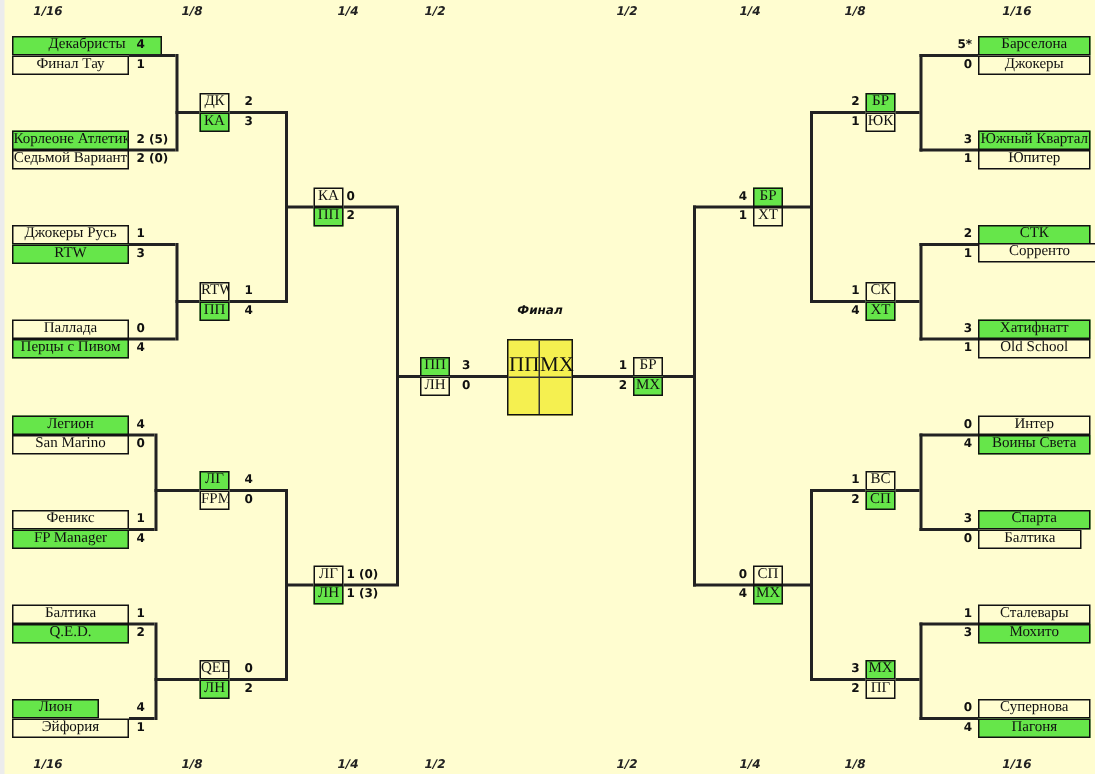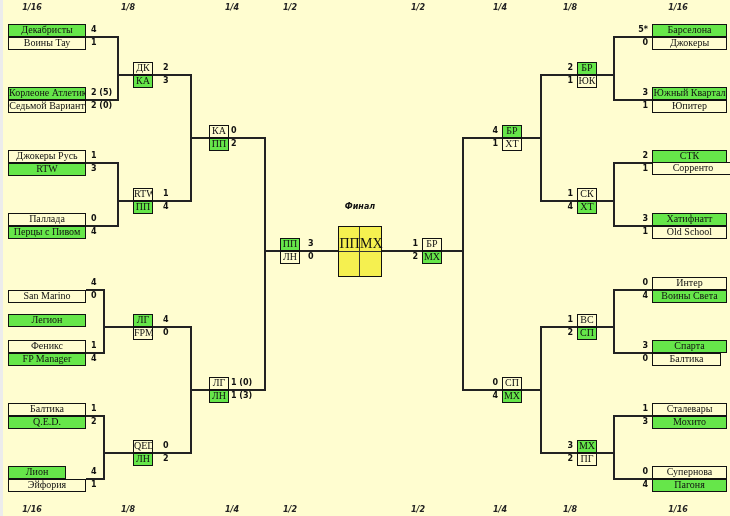--- a/index.html
+++ b/index.html
@@ -40,37 +40,37 @@
     <div class="hdr" style="left: 275px; top: 3px;">1/2</div>
     <div class="hdr" style="left: 275px; top: 505px;">1/2</div>
     <div class="hdr" style="left: 403px; top: 3px;">1/2</div>
     <div class="hdr" style="left: 403px; top: 505px;">1/2</div>
     <div class="hdr" style="left: 485px; top: 3px;">1/4</div>
     <div class="hdr" style="left: 485px; top: 505px;">1/4</div>
     <div class="hdr" style="left: 555px; top: 3px;">1/8</div>
     <div class="hdr" style="left: 555px; top: 505px;">1/8</div>
     <div class="hdr" style="left: 663px; top: 3px;">1/16</div>
     <div class="hdr" style="left: 663px; top: 505px;">1/16</div>
-    <div class="team win" style="left: 8px; top: 24px; width: 78px;">Декабристы</div>
+    <div class="team win" style="left: 8px; top: 24px; width: 100px;">Декабристы</div>
     <div class="score" style="left: 91px; top: 24px;">4</div>
-    <div class="team" style="left: 8px; top: 36.5px; width: 78px;">Воины Тау</div>
+    <div class="team" style="left: 8px; top: 36.5px; width: 78px;">Финал Тау</div>
     <div class="score" style="left: 91px; top: 36.5px;">1</div>
     <div class="team win" style="left: 8px; top: 87px; width: 78px;">Корлеоне Атлетик</div>
     <div class="score" style="left: 91px; top: 87px;">2 (5)</div>
     <div class="team" style="left: 8px; top: 99.5px; width: 78px;">Седьмой Вариант</div>
     <div class="score" style="left: 91px; top: 99.5px;">2 (0)</div>
     <div class="team" style="left: 8px; top: 150px; width: 78px;">Джокеры Русь</div>
     <div class="score" style="left: 91px; top: 150px;">1</div>
     <div class="team win" style="left: 8px; top: 162.5px; width: 78px;">RTW</div>
     <div class="score" style="left: 91px; top: 162.5px;">3</div>
     <div class="team" style="left: 8px; top: 213px; width: 78px;">Паллада</div>
     <div class="score" style="left: 91px; top: 213px;">0</div>
     <div class="team win" style="left: 8px; top: 225.5px; width: 78px;">Перцы с Пивом</div>
     <div class="score" style="left: 91px; top: 225.5px;">4</div>
-    <div class="team win" style="left: 8px; top: 277px; width: 78px; margin-top: 37px;">Легион</div>
+    <div class="team win" style="left: 8px; top: 277px; width: 78px;">Легион</div>
     <div class="score" style="left: 91px; top: 277px;">4</div>
     <div class="team" style="left: 8px; top: 289.5px; width: 78px;">San Marino</div>
     <div class="score" style="left: 91px; top: 289.5px;">0</div>
     <div class="team" style="left: 8px; top: 340px; width: 78px;">Феникс</div>
     <div class="score" style="left: 91px; top: 340px;">1</div>
     <div class="team win" style="left: 8px; top: 352.5px; width: 78px;">FP Manager</div>
     <div class="score" style="left: 91px; top: 352.5px;">4</div>
     <div class="team" style="left: 8px; top: 403px; width: 78px;">Балтика</div>
     <div class="score" style="left: 91px; top: 403px;">1</div>
     <div class="team win" style="left: 8px; top: 415.5px; width: 78px;">Q.E.D.</div>

